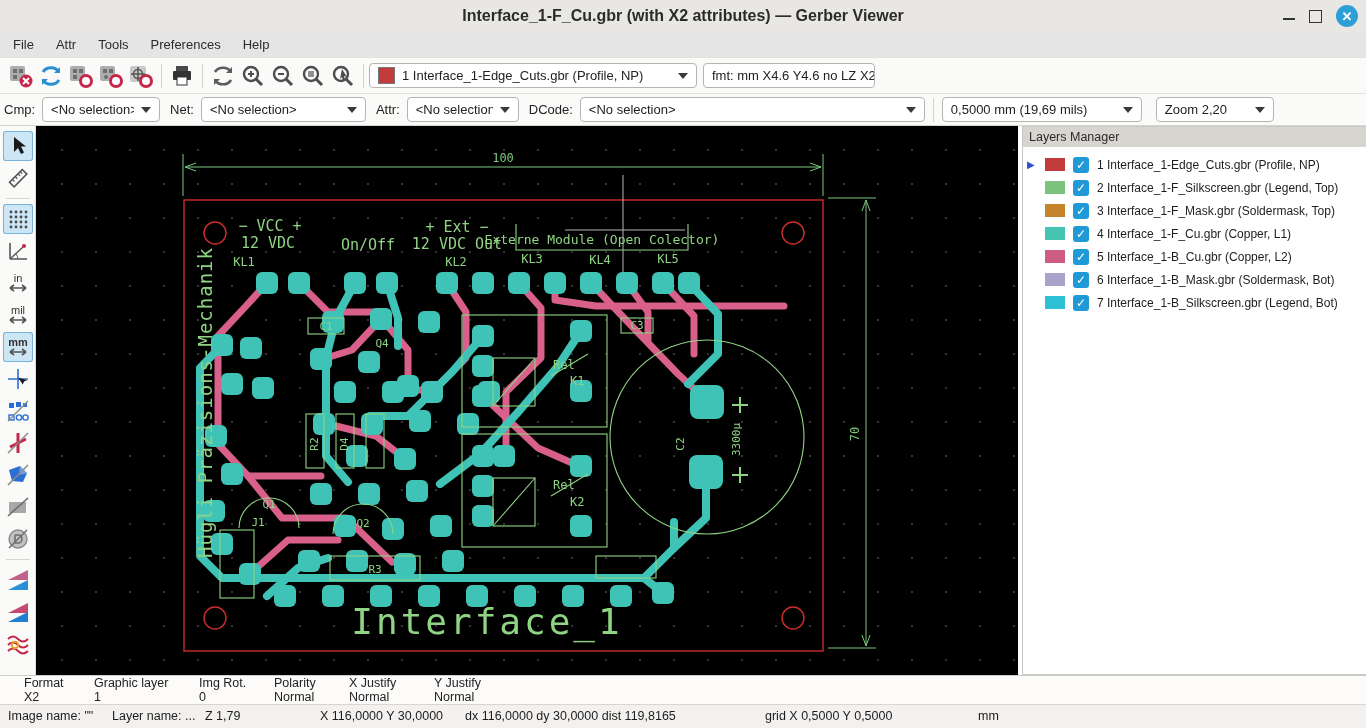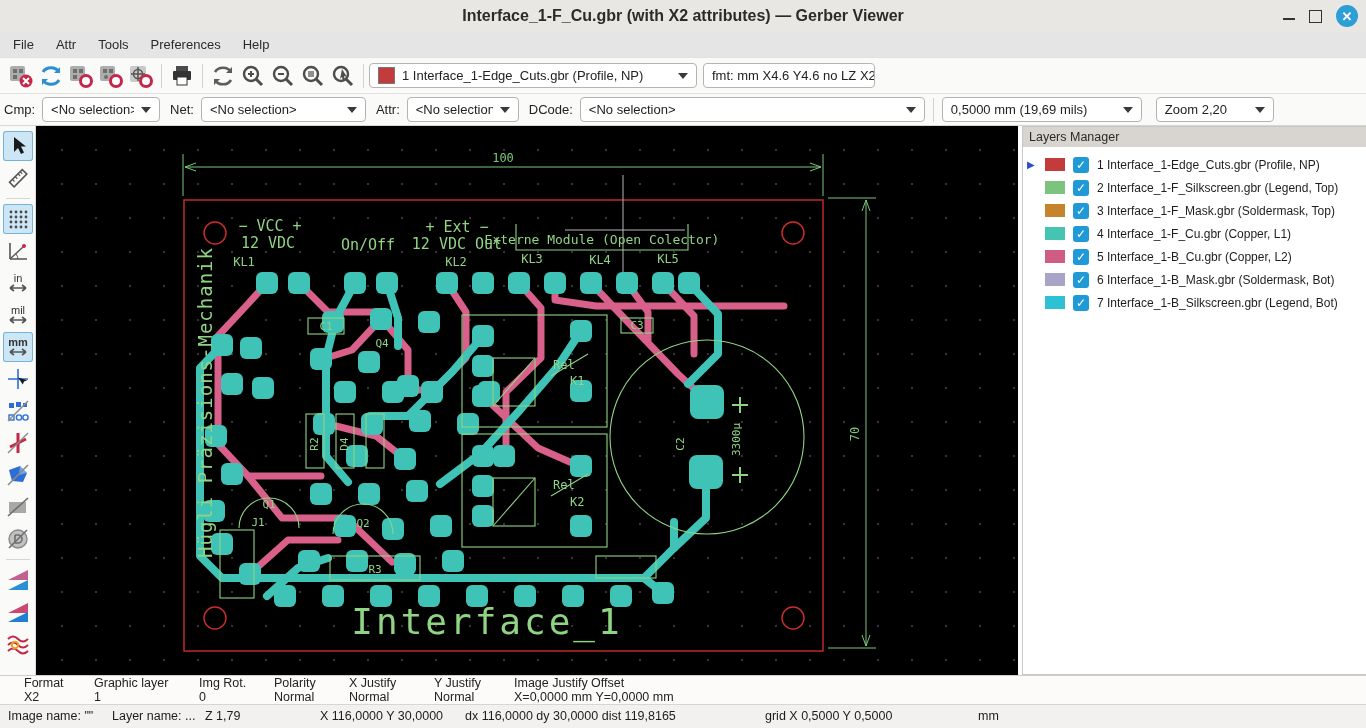--- a/index.html
+++ b/index.html
@@ -618,24 +618,20 @@
       <span>Normal</span>
     </div>
   <div class="info-col" style="width:85px">
       <span>X Justify</span>
       <span>Normal</span>
     </div>
   <div class="info-col" style="width:80px">
       <span>Y Justify</span>
       <span>Normal</span>
     </div>
-  <div class="info-col">
-      <span>Image Justify Offset</span>
-      <span>X=0,0000 mm Y=0,0000 mm</span>
-    </div>
 </div>
 
 <div class="statusbar">
   <span style="left:8px">Image name: ""</span>
   <span style="left:112px">Layer name: ...</span>
   <span style="left:205px">Z 1,79</span>
   <span style="left:320px">X 116,0000 Y 30,0000</span>
   <span style="left:465px">dx 116,0000  dy 30,0000  dist 119,8165</span>
   <span style="left:765px">grid X 0,5000  Y 0,5000</span>
   <span style="left:978px">mm</span>

